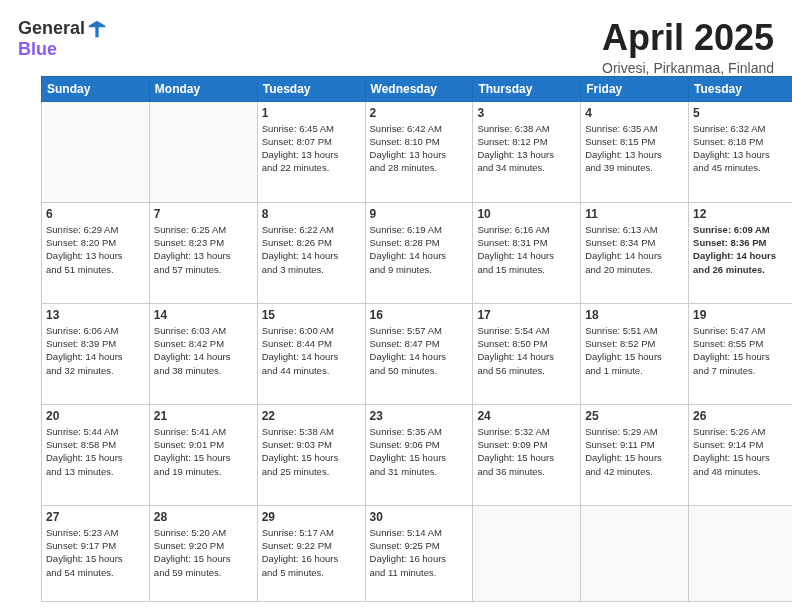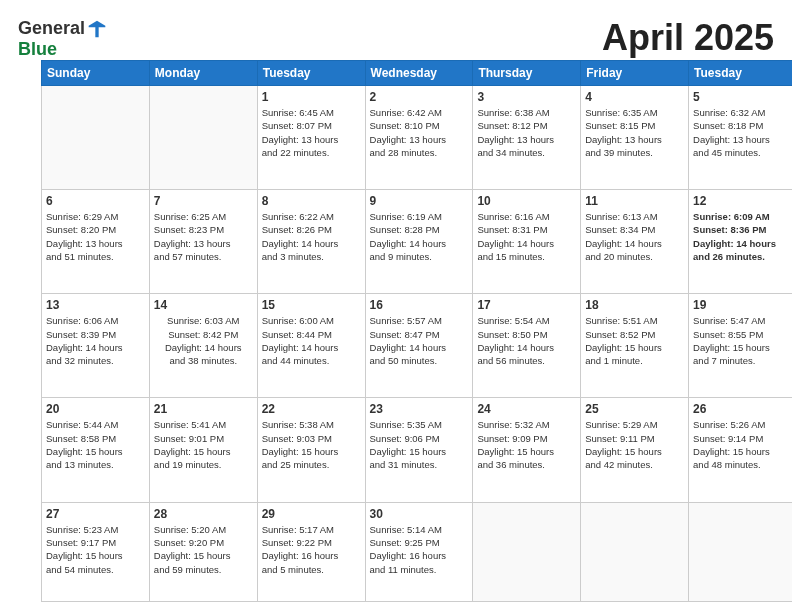--- a/index.html
+++ b/index.html
@@ -32,21 +32,21 @@
       align-items: center;
     }
     .logo-general {
       font-size: 18px;
       font-weight: bold;
       color: #333;
     }
     .logo-blue {
       font-size: 18px;
       font-weight: bold;
-      color: #15803d;
+      color: #8b5cf6;
     }
     .logo-icon {
       width: 20px;
       height: 20px;
       margin-left: 2px;
     }
     .title-section {
       text-align: right;
     }
     .month-title {
@@ -113,20 +113,21 @@
       <div class="logo-text">
         <span class="logo-general">General</span>
         <svg class="logo-icon" viewBox="0 0 24 24">
           <path d="M12 2 L22 8 L22 10 L14 10 L14 22 L10 22 L10 10 L2 10 L2 8 Z" fill="#2176c7"></path>
         </svg>
       </div>
       <span class="logo-blue">Blue</span>
     </div>
     <div class="title-section">
       <div class="month-title">April 2025</div>
+      <div class="subtitle">Orivesi, Pirkanmaa, Finland</div>
     </div>
   </div>
 
   <table class="calendar">
     <thead>
       <tr>
       <th>Sunday</th>
           <th>Monday</th>
           <th>Tuesday</th>
           <th>Wednesday</th>
@@ -229,21 +230,21 @@
         <tr>
           <td>
             <span class="day-num">13</span>
             <div class="day-info" style="white-space: pre-line;">Sunrise: 6:06 AM
 Sunset: 8:39 PM
 Daylight: 14 hours
 and 32 minutes.</div>
           </td>
           <td>
             <span class="day-num">14</span>
-            <div class="day-info" style="white-space: pre-line; text-align: center;">Sunrise: 6:03 AM
+            <div class="day-info" style="white-space: pre-line;">Sunrise: 6:03 AM
 Sunset: 8:42 PM
 Daylight: 14 hours
 and 38 minutes.</div>
           </td>
           <td>
             <span class="day-num">15</span>
             <div class="day-info" style="white-space: pre-line;">Sunrise: 6:00 AM
 Sunset: 8:44 PM
 Daylight: 14 hours
 and 44 minutes.</div>

